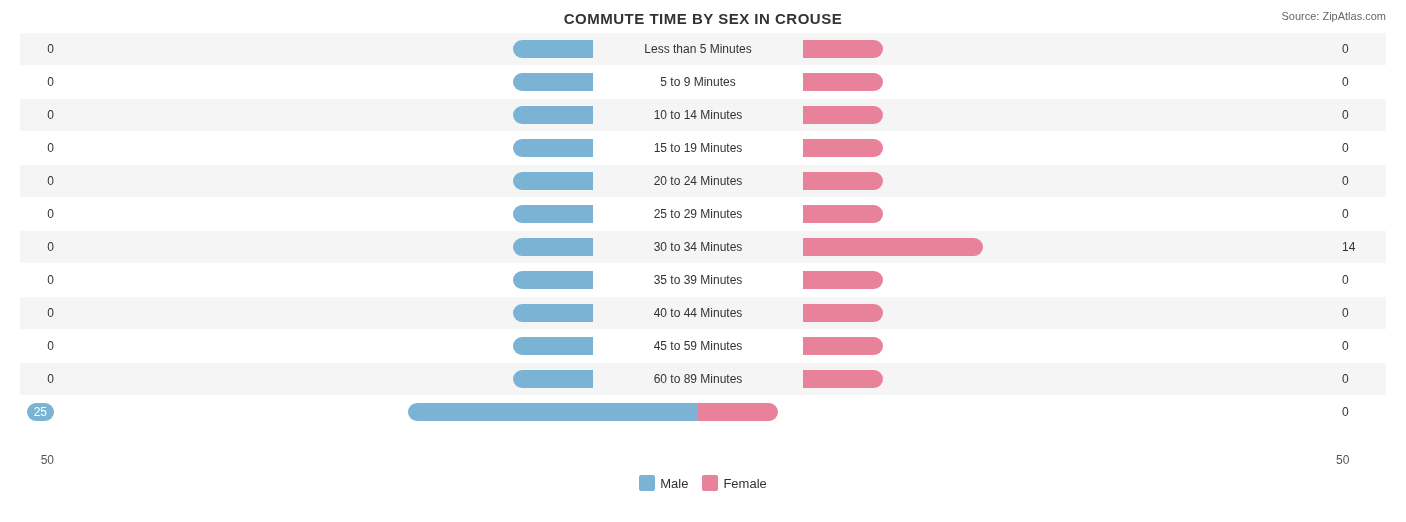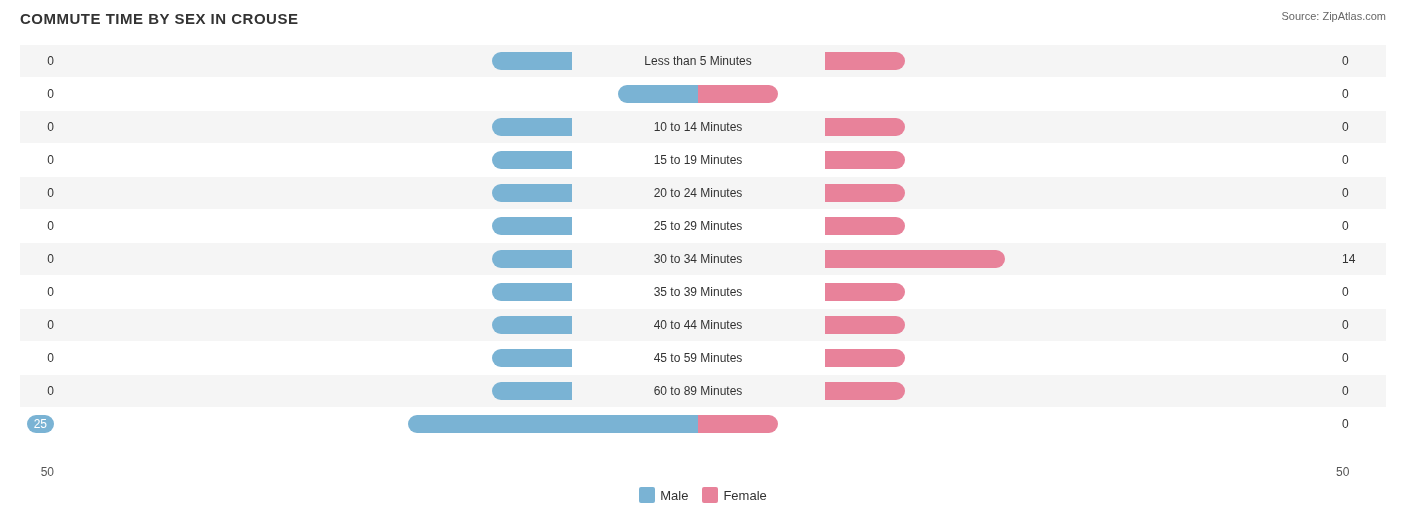--- a/index.html
+++ b/index.html
@@ -16,21 +16,22 @@
       height: 522px;
       padding: 10px 20px 40px 20px;
       position: relative;
     }
     .chart-title {
       font-size: 15px;
       font-weight: bold;
       color: #333;
       text-transform: uppercase;
       letter-spacing: 0.5px;
-      margin-bottom: 18px;
+      margin-bottom: 6px;
+      text-align: center;
     }
     .source-text {
       position: absolute;
       top: 10px;
       right: 20px;
       font-size: 11px;
       color: #666;
     }
     .chart-area {
       position: relative;
@@ -79,21 +80,21 @@
       align-items: center;
       width: 320px;
     }
     .female-bar-container {
       display: flex;
       justify-content: flex-start;
       align-items: center;
       width: 320px;
     }
     .bar-label {
-      width: 253px;
+      width: 210px;
       text-align: center;
       font-size: 12px;
       color: #333;
       z-index: 2;
       flex-shrink: 0;
     }
     .male-bar {
       height: 18px;
       background: #7ab3d4;
       border-radius: 9px 0 0 9px;
@@ -178,20 +179,21 @@
         </div>
         <div class="right-value">0</div>
       </div>
       <div class="row" style="background: rgb(255, 255, 255);">
         <div class="left-value">0</div>
         <div class="bars-section">
           <div class="bar-pair">
             <div class="male-bar-container">
               <div class="male-bar" style="width: 80px;"></div>
             </div>
+            <div class="bar-label">5 to 9 Minutes</div>
             <div class="female-bar-container">
               <div class="female-bar" style="width: 80px;"></div>
             </div>
           </div>
         </div>
         <div class="right-value">0</div>
       </div>
       <div class="row" style="background: rgb(245, 245, 245);">
         <div class="left-value">0</div>
         <div class="bars-section">

